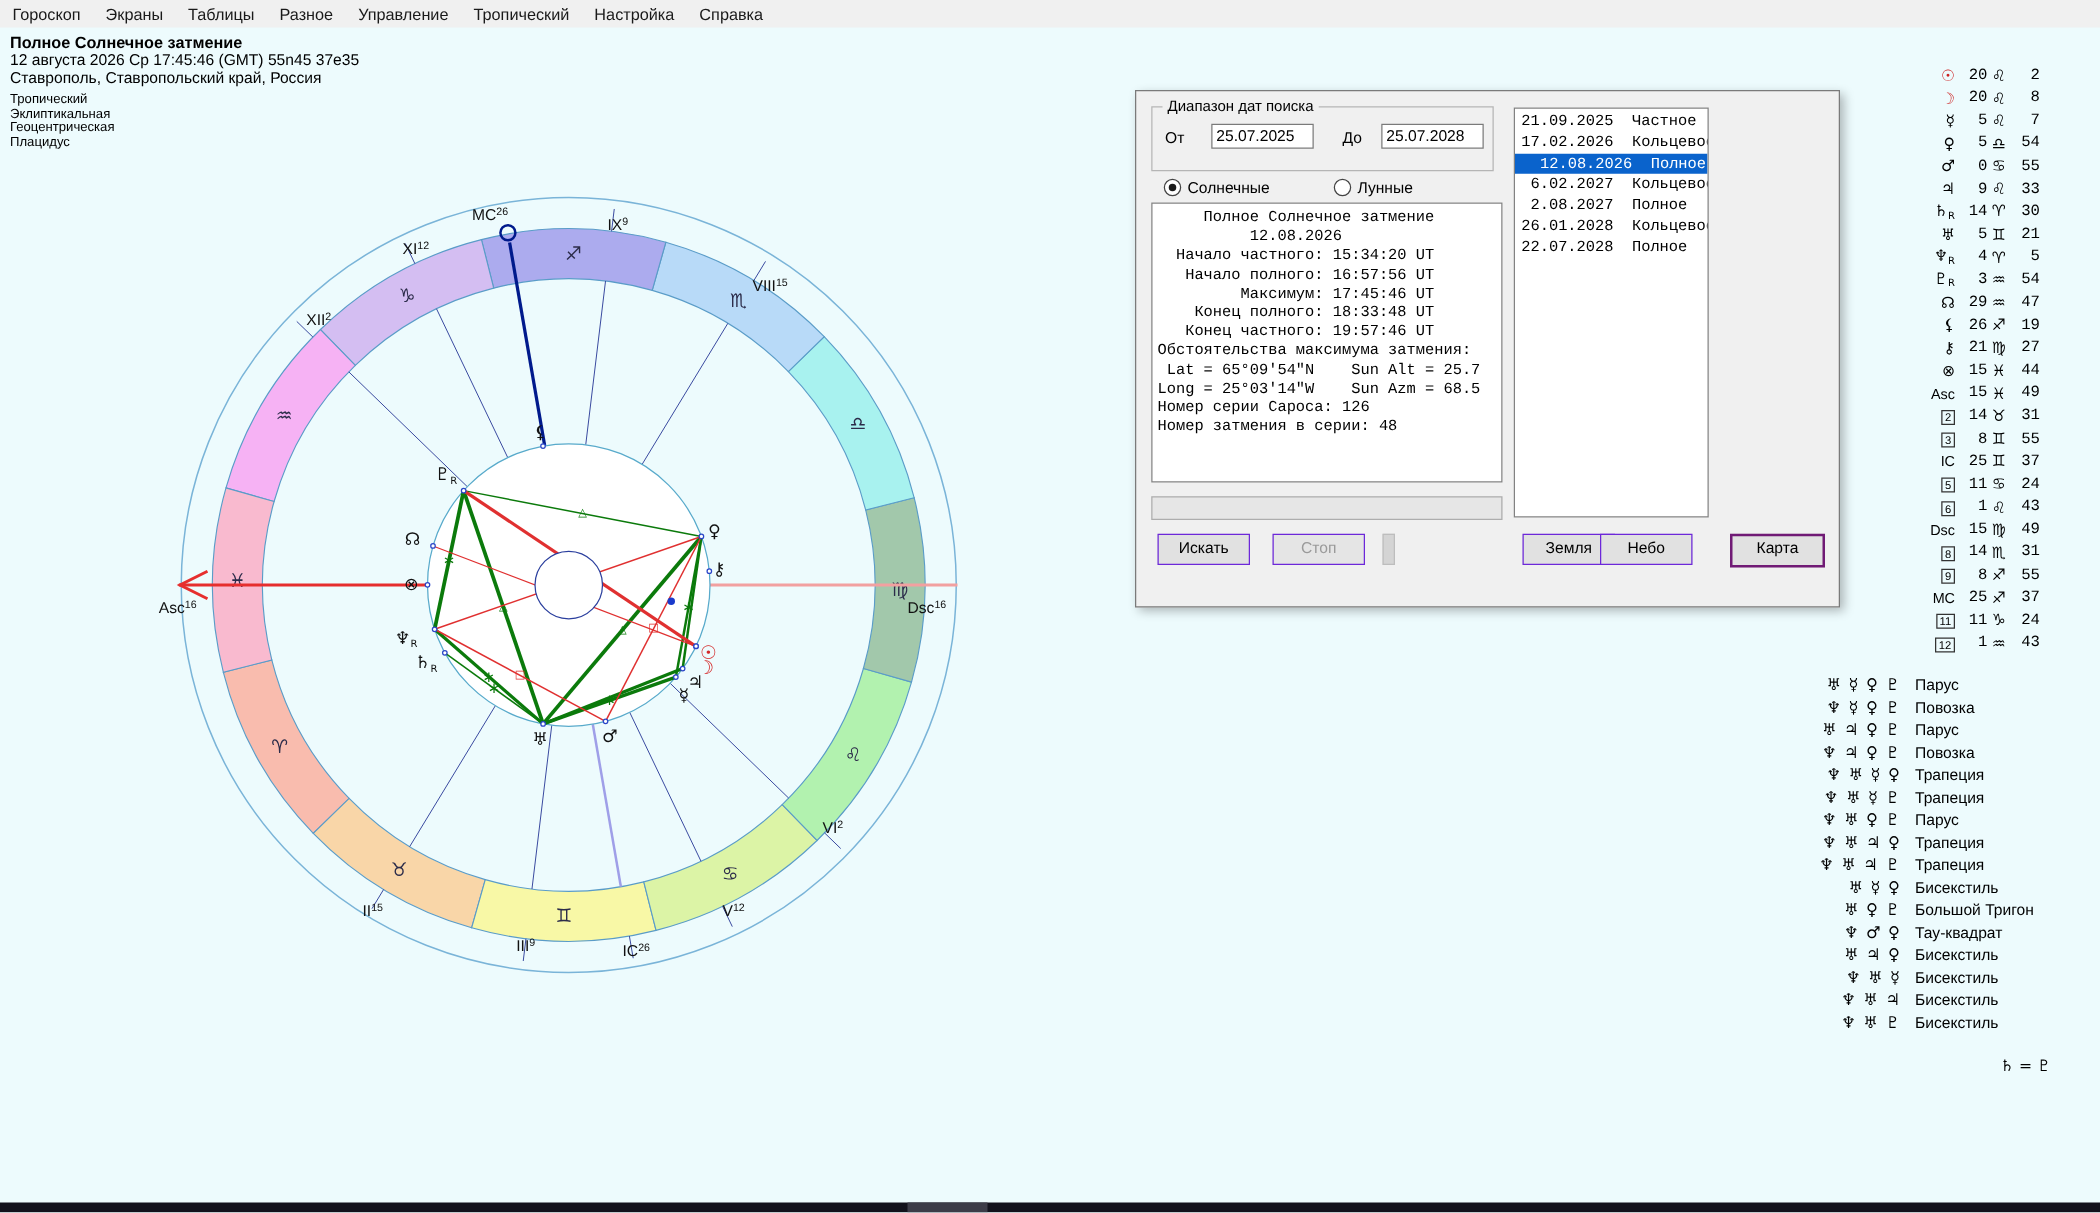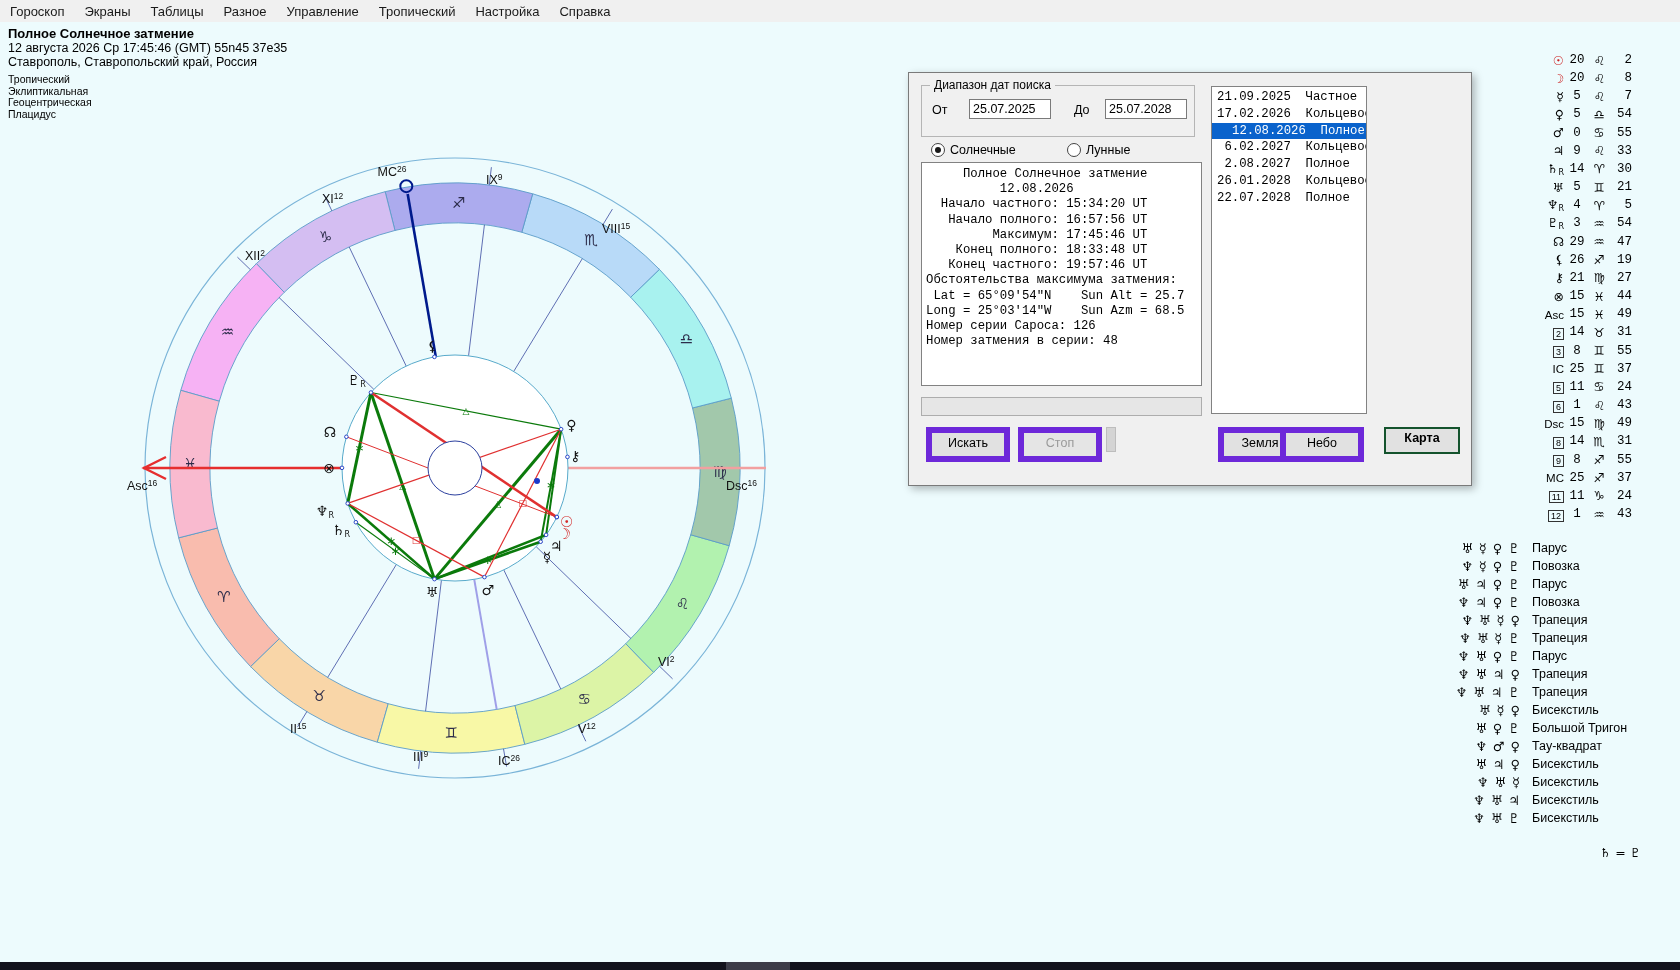--- a/index.html
+++ b/index.html
@@ -36,34 +36,34 @@
   .details{position:absolute;left:12px;top:89px;width:279px;height:222px;background:#fff;
            border:1px solid #828282;overflow:hidden;}
   .details pre{margin:0;padding:4px 0 0 4px;font-family:"Liberation Mono",monospace;
                font-size:12.3px;line-height:15.2px;}
   .pbar{position:absolute;left:12px;top:324px;width:279px;height:17px;background:#e6e6e6;border:1px solid #adadad;}
   .elist{position:absolute;left:302px;top:13px;width:154px;height:324px;background:#fff;
          border:1px solid #828282;overflow:hidden;padding-top:2px;}
   .lrow{font-family:"Liberation Mono",monospace;font-size:12.3px;line-height:16.8px;
         white-space:pre;padding-left:5px;}
   .lrow.sel{background:#0a63cc;color:#fff;padding-left:20px;}
-  .btn{position:absolute;top:354px;height:23px;background:#e1e1e1;border:6px solid #6d28d9;
+  .btn{position:absolute;top:354px;height:23px;background:#e1e1e1;border:1px solid #6d28d9;
        font-size:12.5px;font-family:"Liberation Sans",sans-serif;text-align:center;line-height:21px;}
   .btn.dis{color:#9a9a9a;background:#e5e5e5;}
-  .btn.def{border:2px solid #14532d;line-height:19px;font-weight:bold;}
+  .btn.def{border:2px solid #701a75;line-height:19px;}
   .vstrip{position:absolute;left:197px;top:354px;width:8px;height:23px;background:#d4d4d4;border:1px solid #bdbdbd;}
   
   .prow{position:absolute;left:1528px;width:110px;height:18px;display:flex;align-items:center;}
   .pg{width:36px;text-align:right;font-family:"DejaVu Sans",sans-serif;font-size:12.5px;white-space:nowrap;}
   .pg .sub{font-size:8px;vertical-align:-2px;}
   .pg.red{color:#cc2020;}
   .pg .hbox{display:inline-block;border:1px solid #333;font-size:9px;line-height:10px;
             padding:0 2px;font-family:"Liberation Sans",sans-serif;}
   .pg .htxt{font-size:11.5px;font-family:"Liberation Sans",sans-serif;}
-  .pdeg{width:26px;text-align:center;font-family:"Liberation Mono",monospace;font-size:12.5px;}
+  .pdeg{width:26px;text-align:right;font-family:"Liberation Mono",monospace;font-size:12.5px;}
   .psgn{width:18px;text-align:center;font-family:"DejaVu Sans",sans-serif;font-size:12.5px;}
   .pmin{width:24px;text-align:right;font-family:"Liberation Mono",monospace;font-size:12.5px;}
   
   .crow{position:absolute;left:1388px;width:262px;height:18px;display:flex;align-items:center;}
   .cg{width:132px;display:flex;justify-content:flex-end;gap:6px;
       font-family:"DejaVu Sans",sans-serif;font-size:13px;}
   .cl{margin-left:12px;font-size:12.5px;white-space:nowrap;}
   .cnote{position:absolute;left:1600px;top:845px;font-family:"DejaVu Sans",sans-serif;font-size:12.5px;}
   
   .tbar{position:absolute;left:0;bottom:0;width:100%;height:8px;background:#12121c;}

